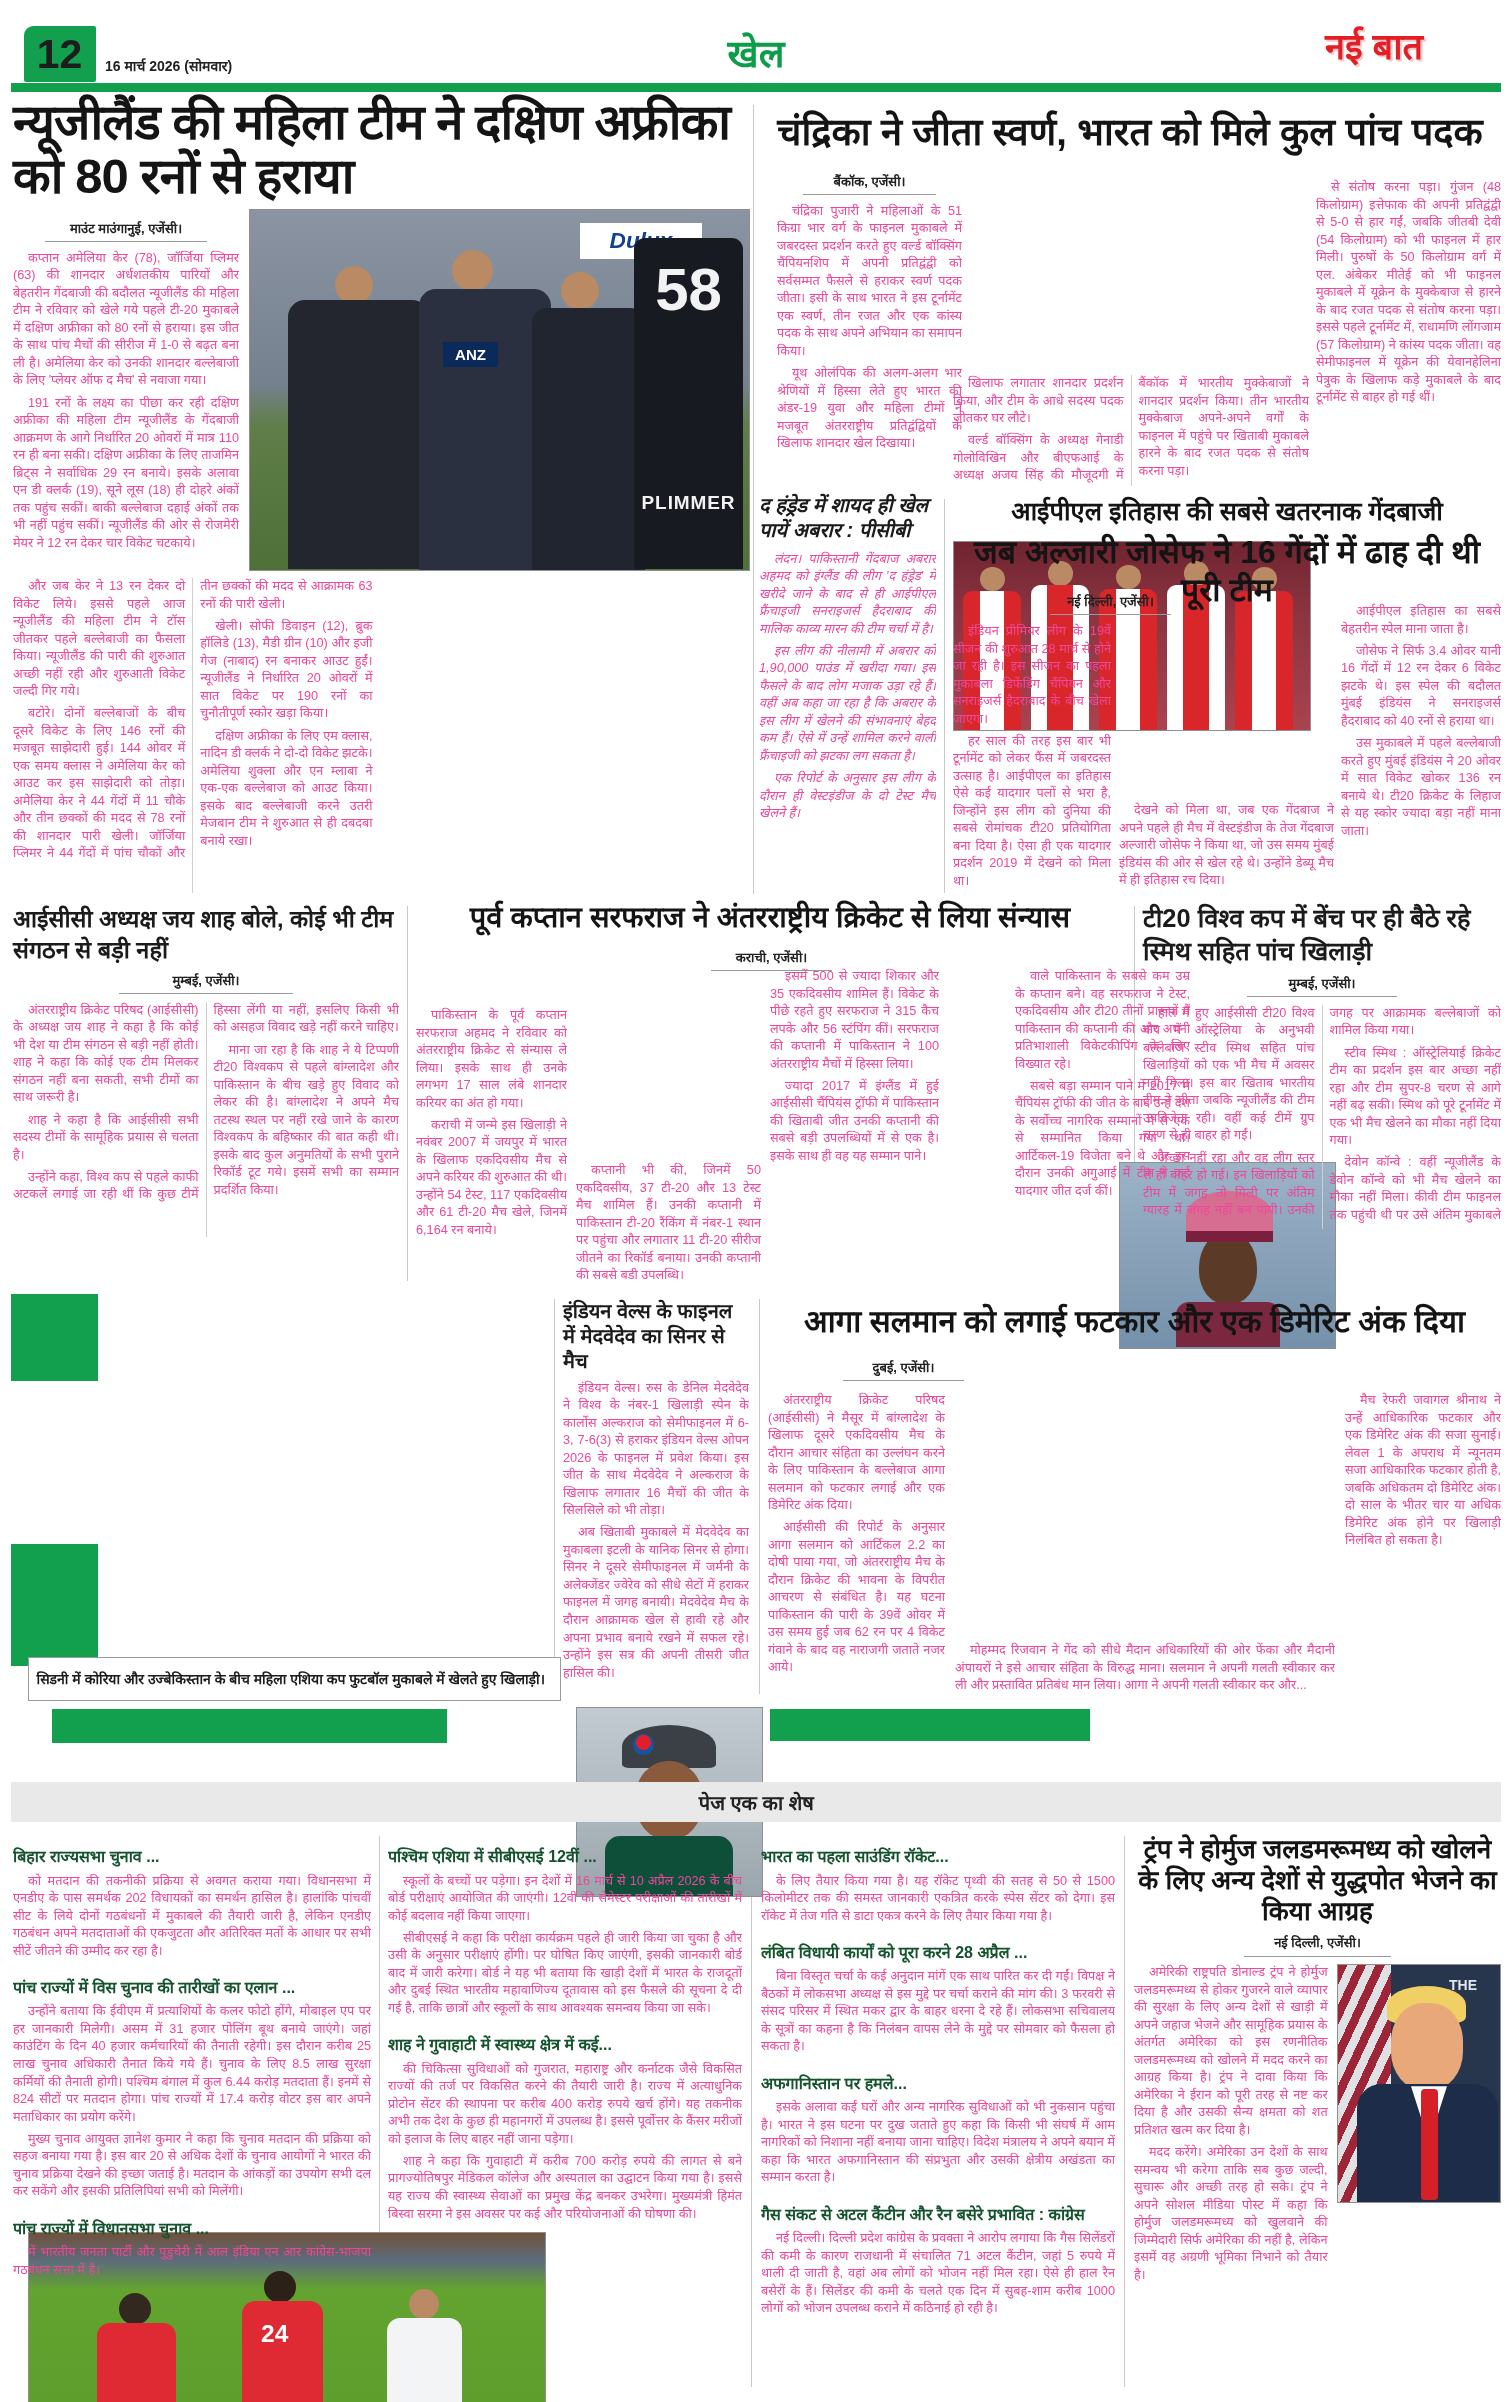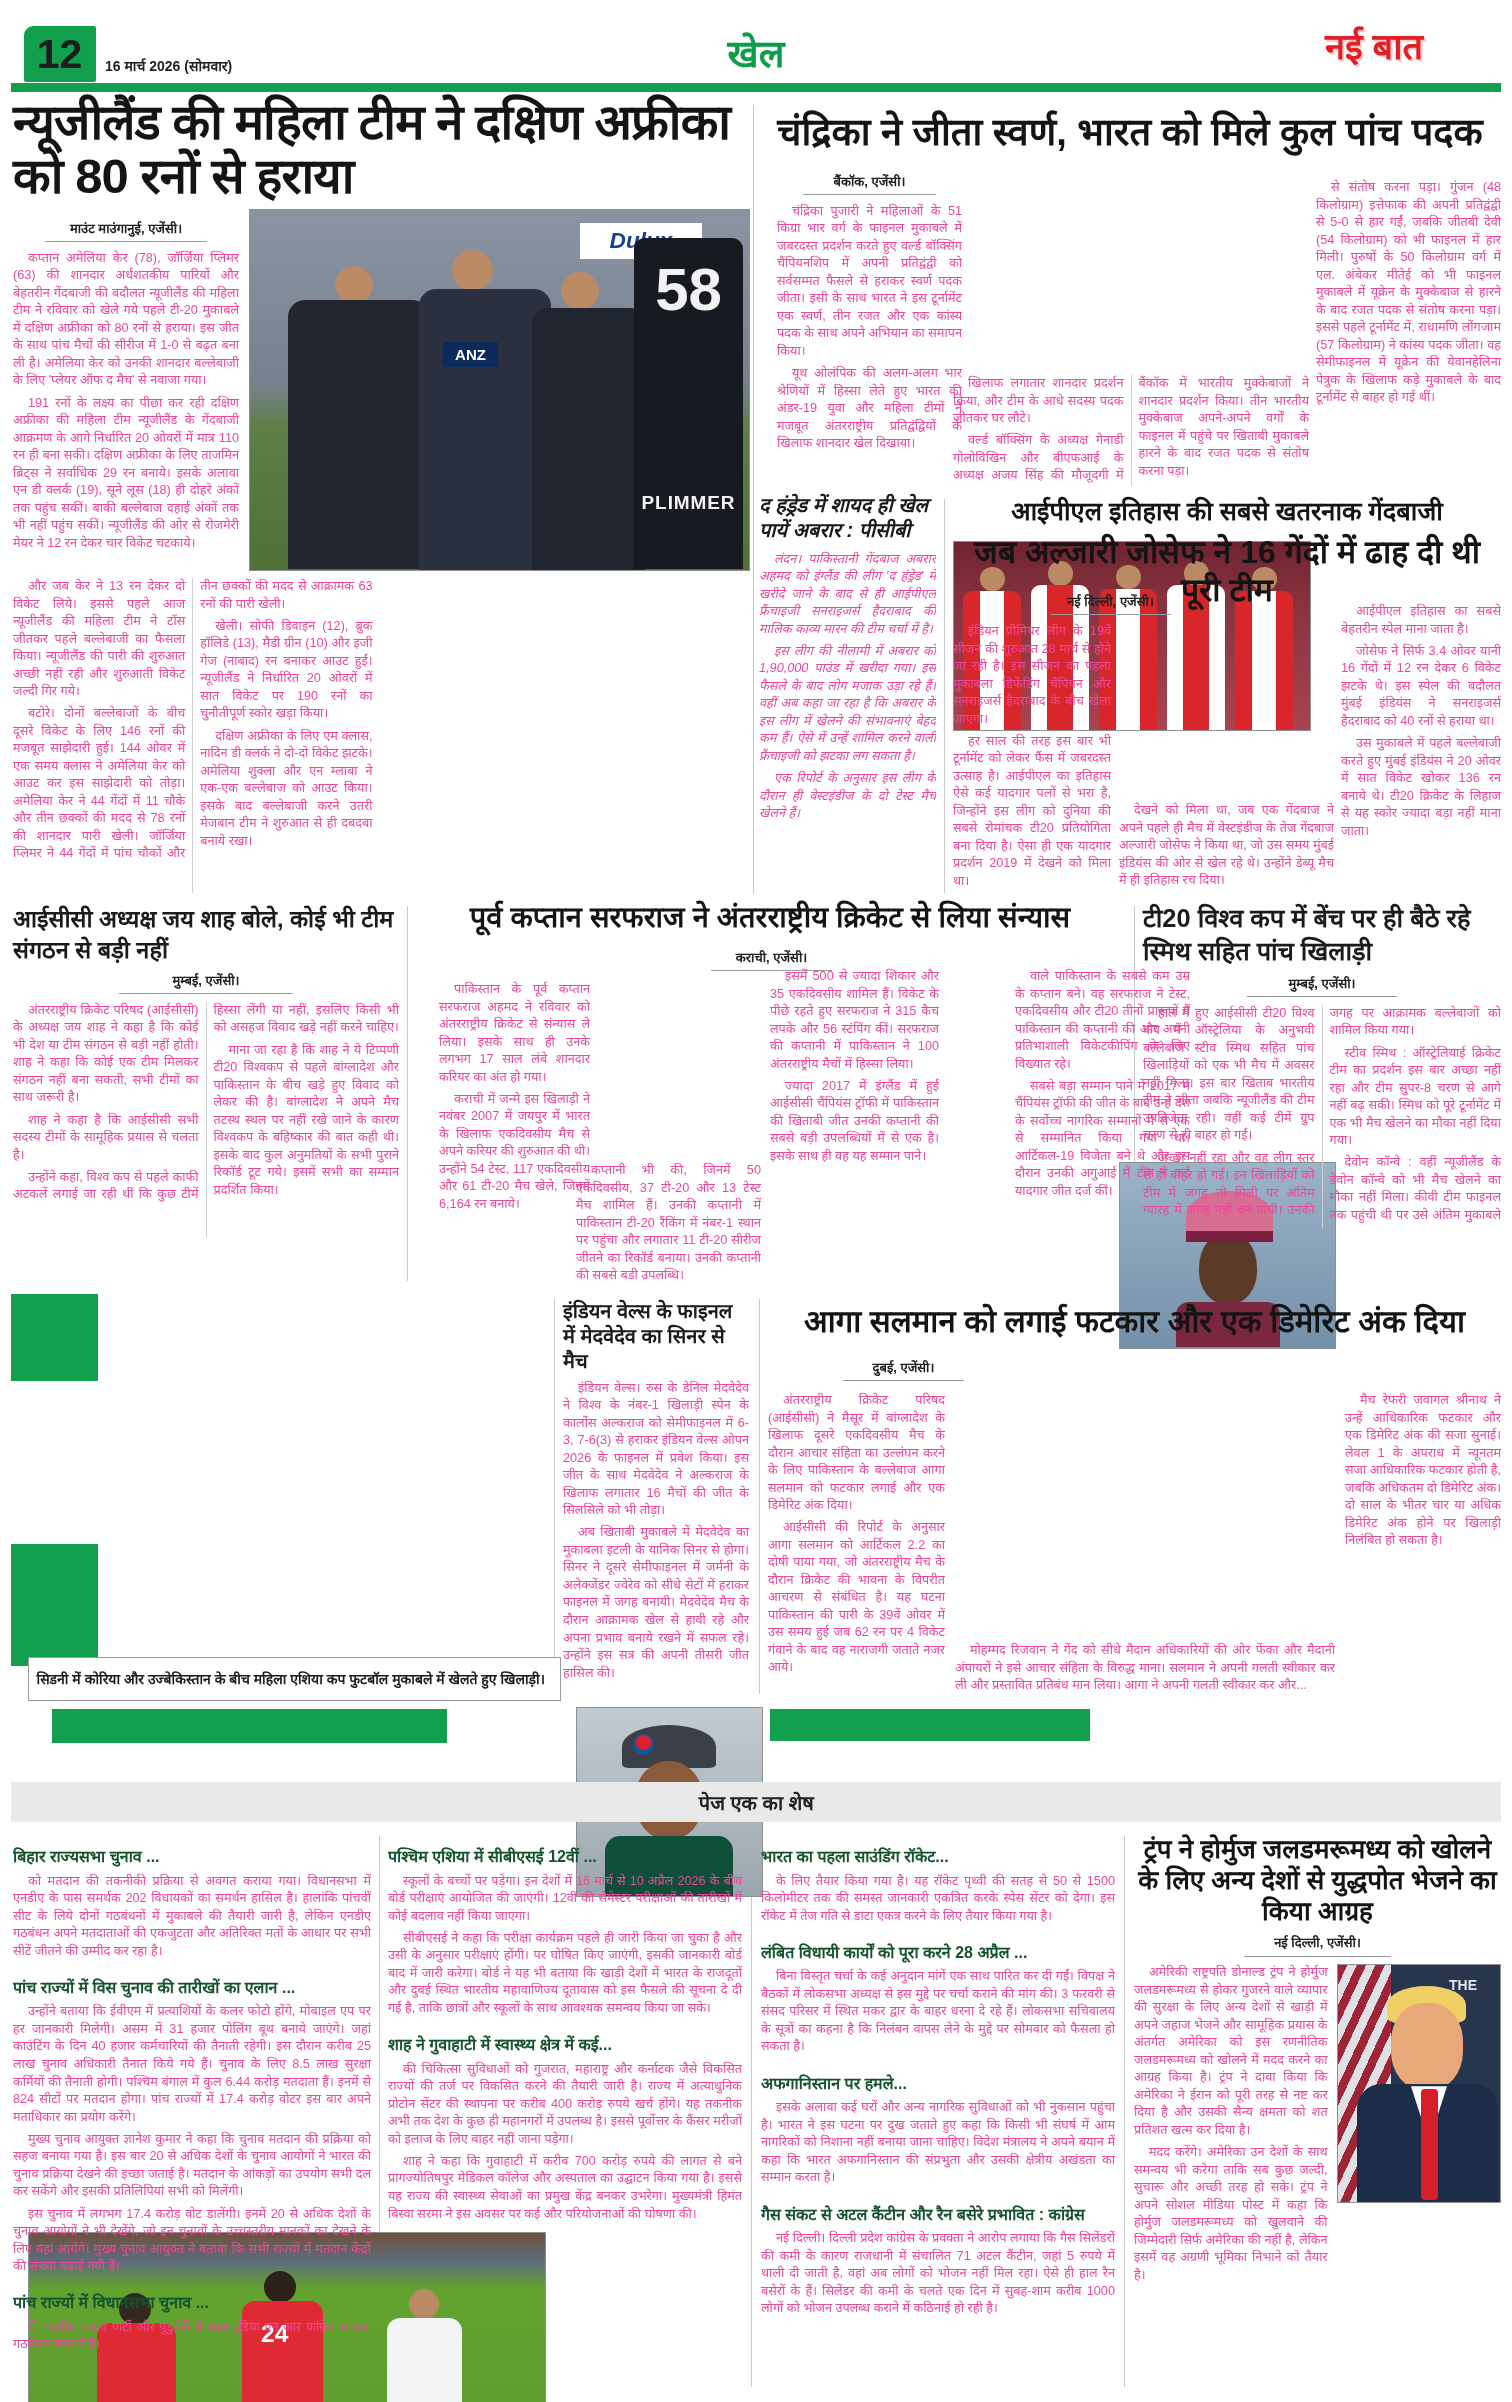--- a/index.html
+++ b/index.html
@@ -159,21 +159,21 @@
         <p>शाह ने कहा है कि आईसीसी सभी सदस्य टीमों के सामूहिक प्रयास से चलता है।</p>
         <p>उन्होंने कहा, विश्व कप से पहले काफी अटकलें लगाई जा रही थीं कि कुछ टीमें हिस्सा लेंगी या नहीं, इसलिए किसी भी को असहज विवाद खड़े नहीं करने चाहिए।</p>
         <p>माना जा रहा है कि शाह ने ये टिप्पणी टी20 विश्वकप से पहले बांग्लादेश और पाकिस्तान के बीच खड़े हुए विवाद को लेकर की है। बांग्लादेश ने अपने मैच तटस्थ स्थल पर नहीं रखे जाने के कारण विश्वकप के बहिष्कार की बात कही थी। इसके बाद कुल अनुमतियों के सभी पुराने रिकॉर्ड टूट गये। इसमें सभी का सम्मान प्रदर्शित किया।</p>
       </div>
   </div>
 
   <div class="abs h-md" style="left:416px;top:900px;width:708px;font-size:29px;">पूर्व कप्तान सरफराज ने अंतरराष्ट्रीय क्रिकेट से लिया संन्यास</div>
   <div class="abs" style="left:687px;top:942px;width:169px;">
     <div class="dateline">कराची, एजेंसी।</div>
   </div>
-  <div class="abs body" style="left:416px;top:981px;width:151px;height:298px;margin-left:23px;">
+  <div class="abs body" style="left:416px;top:1007px;width:151px;height:298px;">
       <p>पाकिस्तान के पूर्व कप्तान सरफराज अहमद ने रविवार को अंतरराष्ट्रीय क्रिकेट से संन्यास ले लिया। इसके साथ ही उनके लगभग 17 साल लंबे शानदार करियर का अंत हो गया।</p>
       <p>कराची में जन्मे इस खिलाड़ी ने नवंबर 2007 में जयपुर में भारत के खिलाफ एकदिवसीय मैच से अपने करियर की शुरुआत की थी। उन्होंने 54 टेस्ट, 117 एकदिवसीय और 61 टी-20 मैच खेले, जिनमें 6,164 रन बनाये।</p>
     </div>
   <div class="abs photo" style="left:576px;top:968px;width:185px;height:188px;background:linear-gradient(#c3cbd2,#9aa6ad);">
     <div style="left:45px;top:17px;width:94px;height:43px;background:#3b4046;border-radius:50% 50% 8% 8%;"></div>
     <div style="left:56px;top:26px;width:21px;height:21px;background:radial-gradient(circle at 50% 40%,#e01f2d 45%,#1554a0 46%);border-radius:50%;"></div>
     <div class="fig-head" style="left:58px;top:53px;width:68px;height:79px;background:#8a5a3c;border-radius:48%;"></div>
     <div style="left:28px;top:128px;width:128px;height:60px;background:#0d4f39;border-radius:15px 15px 0 0;"></div>
   </div>
   <div class="abs body" style="left:576px;top:1162px;width:185px;height:117px;">
@@ -245,21 +245,20 @@
 
   <div class="abs" style="left:13px;top:1834px;width:358px;height:554px;overflow:hidden;">
     <div class="h-bot">बिहार राज्यसभा चुनाव ...</div>
     <div class="body">
         <p>को मतदान की तकनीकी प्रक्रिया से अवगत कराया गया। विधानसभा में एनडीए के पास समर्थक 202 विधायकों का समर्थन हासिल है। हालांकि पांचवीं सीट के लिये दोनों गठबंधनों में मुकाबले की तैयारी जारी है, लेकिन एनडीए गठबंधन अपने मतदाताओं की एकजुटता और अतिरिक्त मतों के आधार पर सभी सीटें जीतने की उम्मीद कर रहा है।</p>
       </div>
     <div class="h-bot">पांच राज्यों में विस चुनाव की तारीखों का एलान ...</div>
     <div class="body">
         <p>उन्होंने बताया कि ईवीएम में प्रत्याशियों के कलर फोटो होंगे, मोबाइल एप पर हर जानकारी मिलेगी। असम में 31 हजार पोलिंग बूथ बनाये जाएंगे। जहां काउंटिंग के दिन 40 हजार कर्मचारियों की तैनाती रहेगी। इस दौरान करीब 25 लाख चुनाव अधिकारी तैनात किये गये हैं। चुनाव के लिए 8.5 लाख सुरक्षा कर्मियों की तैनाती होगी। पश्चिम बंगाल में कुल 6.44 करोड़ मतदाता हैं। इनमें से 824 सीटों पर मतदान होगा। पांच राज्यों में 17.4 करोड़ वोटर इस बार अपने मताधिकार का प्रयोग करेंगे।</p>
         <p>मुख्य चुनाव आयुक्त ज्ञानेश कुमार ने कहा कि चुनाव मतदान की प्रक्रिया को सहज बनाया गया है। इस बार 20 से अधिक देशों के चुनाव आयोगों ने भारत की चुनाव प्रक्रिया देखने की इच्छा जताई है। मतदान के आंकड़ों का उपयोग सभी दल कर सकेंगे और इसकी प्रतिलिपियां सभी को मिलेंगी।</p>
-        <p>इस चुनाव में लगभग 17.4 करोड़ वोट डालेंगी। इनमें 20 से अधिक देशों के चुनाव आयोगों ने भी देखेंगे, जो इन चुनावों के उच्चस्तरीय मानकों का देखने के लिए यहां आयेंगे। मुख्य चुनाव आयुक्त ने बताया कि सभी राज्यों में मतदान केंद्रों की संख्या बढ़ाई गयी है।</p>
       </div>
     <div class="h-bot">पांच राज्यों में विधानसभा चुनाव ...</div>
     <div class="body">
         <p>में भारतीय जनता पार्टी और पुडुचेरी में आल इंडिया एन आर कांग्रेस-भाजपा गठबंधन सत्ता में है।</p>
       </div>
   </div>
 
   <div class="abs" style="left:388px;top:1834px;width:354px;height:554px;overflow:hidden;">
     <div class="h-bot">पश्चिम एशिया में सीबीएसई 12वीं ...</div>
     <div class="body">

